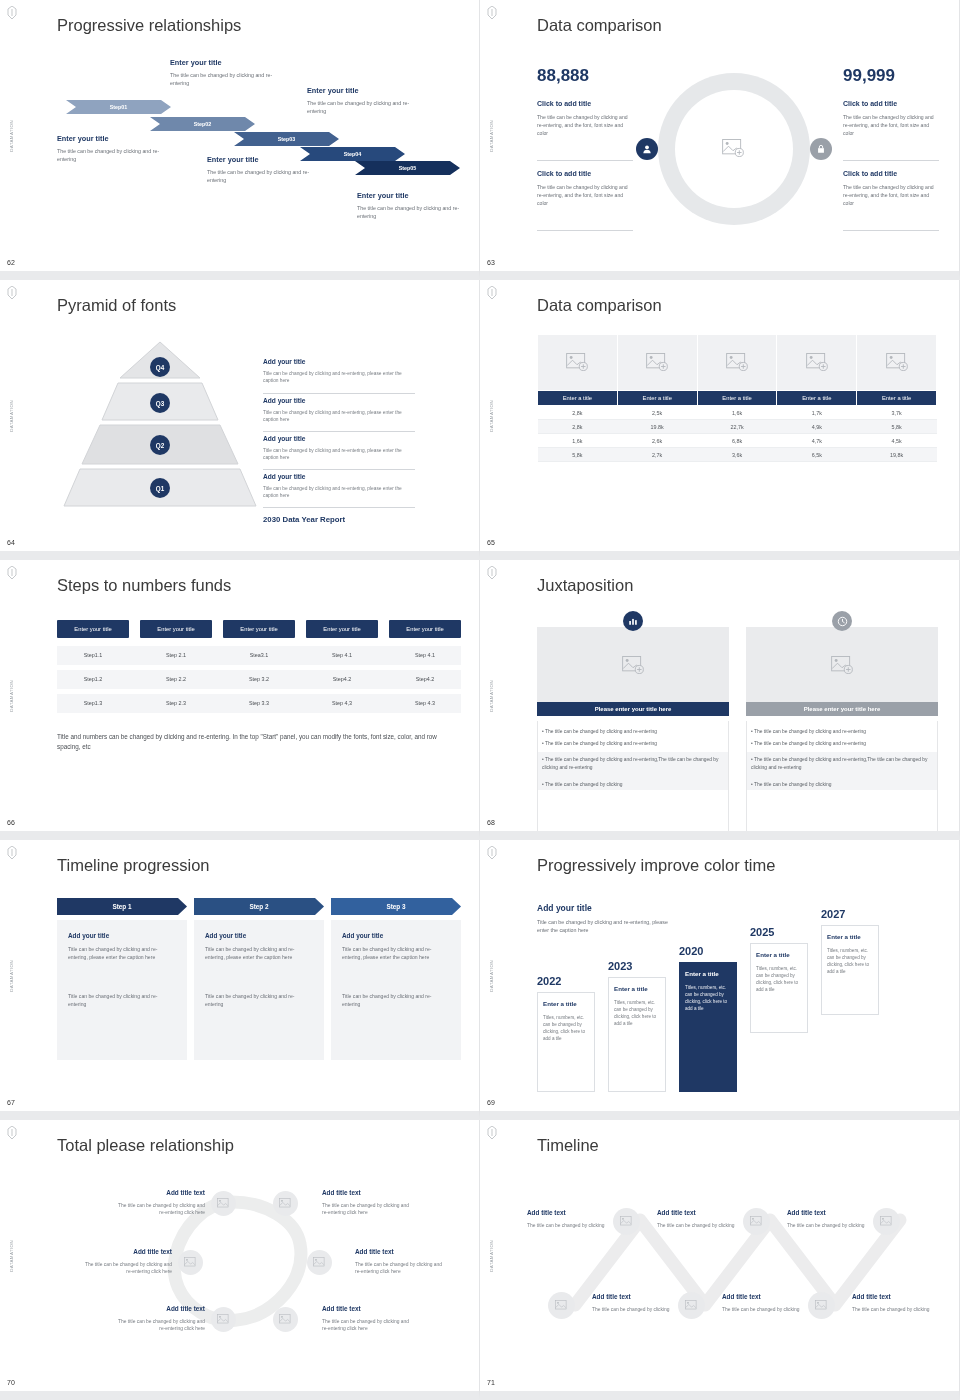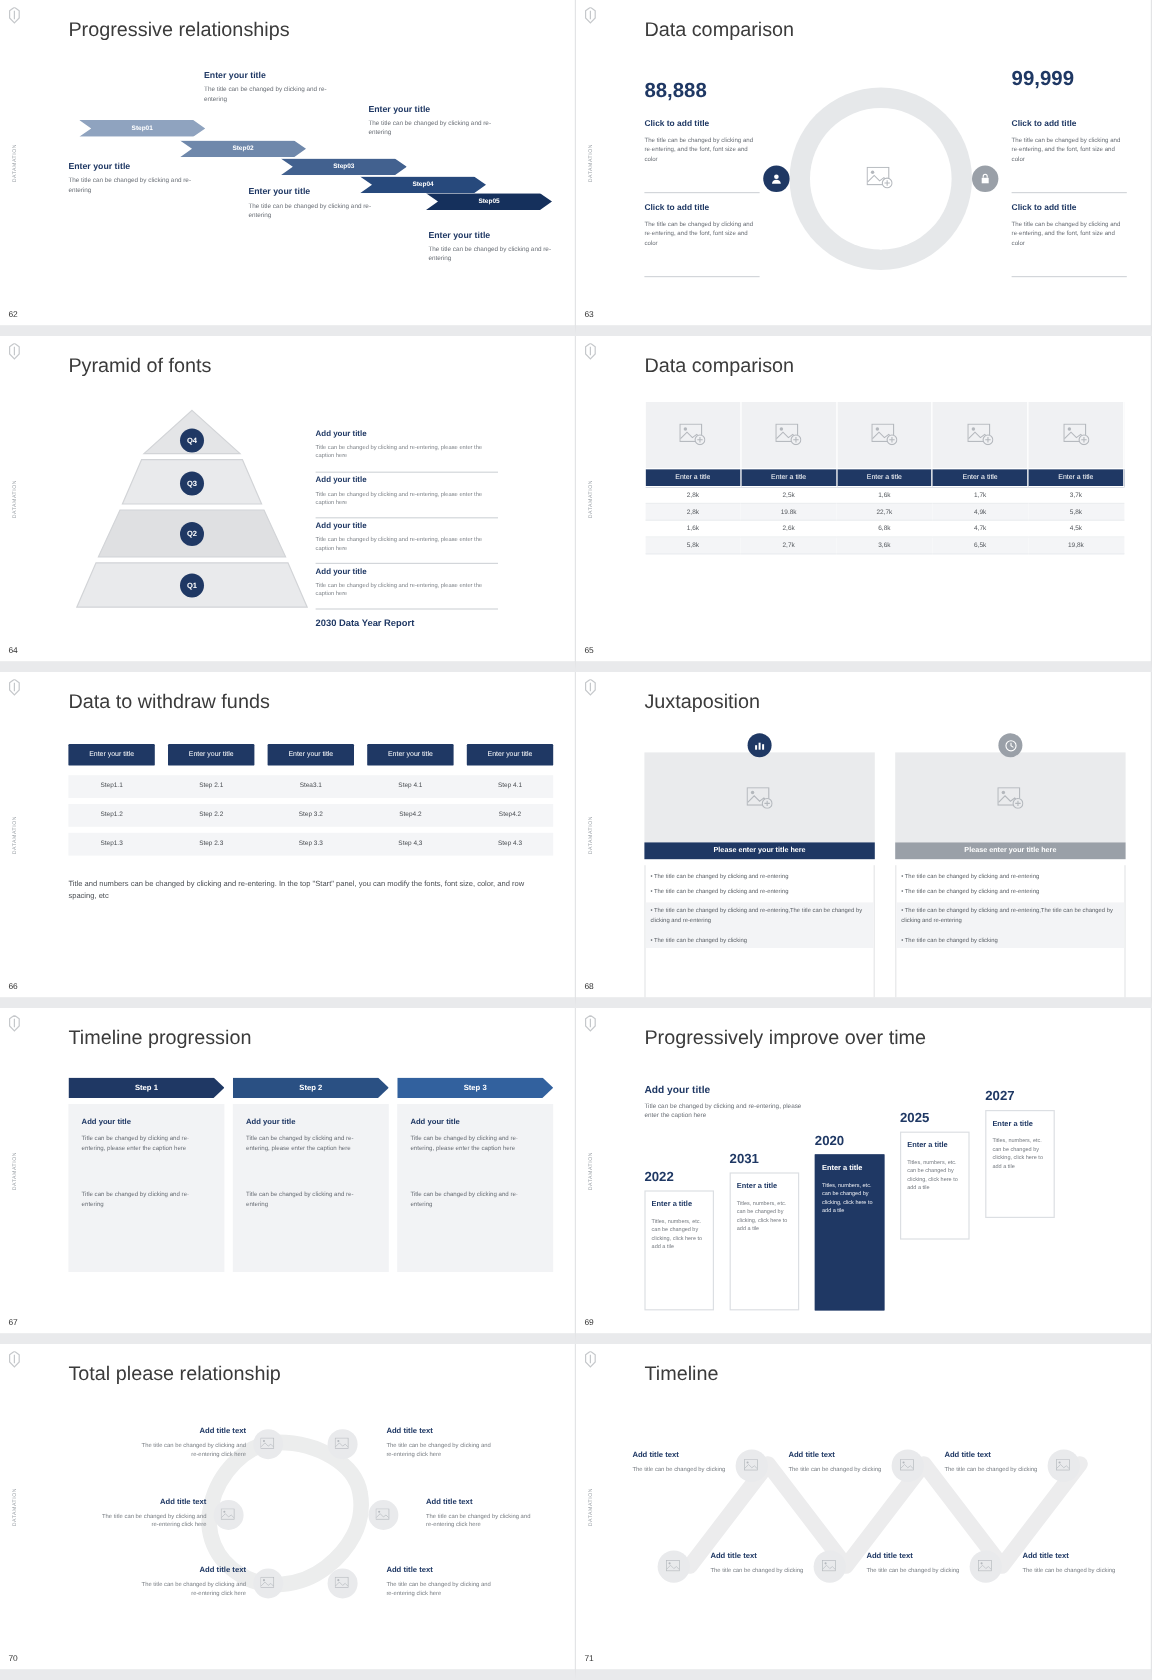--- a/index.html
+++ b/index.html
@@ -181,21 +181,21 @@
     <div class="title">Data comparison</div>
 
     <div class="bignum" style="left:57px; top:66px;">88,888</div>
     <div class="ctitle" style="left:57px; top:100px;">Click to add title</div>
     <div class="ctext" style="left:57px; top:113px;">The title can be changed by clicking and re-entering, and the font, font size and color</div>
     <div class="hline" style="left:57px; top:160px; width:96px;"></div>
     <div class="ctitle" style="left:57px; top:170px;">Click to add title</div>
     <div class="ctext" style="left:57px; top:183px;">The title can be changed by clicking and re-entering, and the font, font size and color</div>
     <div class="hline" style="left:57px; top:230px; width:96px;"></div>
 
-    <div class="bignum" style="left:363px; top:56px;">99,999</div>
+    <div class="bignum" style="left:363px; top:66px;">99,999</div>
     <div class="ctitle" style="left:363px; top:100px;">Click to add title</div>
     <div class="ctext" style="left:363px; top:113px;">The title can be changed by clicking and re-entering, and the font, font size and color</div>
     <div class="hline" style="left:363px; top:160px; width:96px;"></div>
     <div class="ctitle" style="left:363px; top:170px;">Click to add title</div>
     <div class="ctext" style="left:363px; top:183px;">The title can be changed by clicking and re-entering, and the font, font size and color</div>
     <div class="hline" style="left:363px; top:230px; width:96px;"></div>
 
     <div class="donut" style="left:178px; top:73px; width:152px; height:152px;"></div>
     <div class="donut-inner" style="left:195px; top:90px; width:118px; height:118px;"></div>
     <div style="position:absolute; left:253px; top:90px; width:1.5px; height:118px; background:#fff;"></div>
@@ -358,21 +358,21 @@
   </div>
 
   <div class="slide">
     <div class="side-mark">
       <svg width="10" height="14" viewBox="0 0 10 14">
           <path d="M5 0 L9 3 L9 9 L5 13 L1 9 L1 3 Z" fill="none" stroke="#8d9298" stroke-width="1"></path>
           <path d="M5 3 L5 10" stroke="#8d9298" stroke-width="1"></path>
         </svg>
     </div>
     <div class="side-text">DATAMATION</div>
-    <div class="title">Data to withdraw funds</div>
+    <div class="title">Steps to numbers funds</div>
 
     <div class="stephd" style="left:57px; top:60px;">Enter your title</div>
     <div class="stephd" style="left:140px; top:60px;">Enter your title</div>
     <div class="stephd" style="left:223px; top:60px;">Enter your title</div>
     <div class="stephd" style="left:306px; top:60px;">Enter your title</div>
     <div class="stephd" style="left:389px; top:60px;">Enter your title</div>
 
     <div style="position:absolute; left:57px; top:86px; width:404px; height:19px; background:#f4f5f7;"></div>
     <div style="position:absolute; left:57px; top:110px; width:404px; height:19px; background:#f4f5f7;"></div>
     <div style="position:absolute; left:57px; top:134px; width:404px; height:19px; background:#f4f5f7;"></div>
@@ -498,31 +498,31 @@
   </div>
 
   <div class="slide">
     <div class="side-mark">
       <svg width="10" height="14" viewBox="0 0 10 14">
           <path d="M5 0 L9 3 L9 9 L5 13 L1 9 L1 3 Z" fill="none" stroke="#8d9298" stroke-width="1"></path>
           <path d="M5 3 L5 10" stroke="#8d9298" stroke-width="1"></path>
         </svg>
     </div>
     <div class="side-text">DATAMATION</div>
-    <div class="title">Progressively improve over time</div>
+    <div class="title">Progressively improve color time</div>
 
     <div style="position:absolute; left:57px; top:63px; font-size:8.5px; font-weight:bold; color:#1f3864;">Add your title</div>
     <div style="position:absolute; left:57px; top:78px; font-size:5.3px; color:#6b7077; line-height:1.6; width:140px;">Title can be changed by clicking and re-entering, please enter the caption here</div>
 
     <div class="yr" style="left:57px; top:135px;">2022</div>
     <div class="ybox" style="left:57px; top:152px; width:58px; height:100px;"></div>
     <div class="ybox-t" style="left:63px; top:160px;">Enter a title</div>
     <div class="ybox-p" style="left:63px; top:174px; width:47px;">Titles, numbers, etc. can be changed by clicking, click here to add a tile</div>
 
-    <div class="yr" style="left:128px; top:120px;">2031</div>
+    <div class="yr" style="left:128px; top:120px;">2023</div>
     <div class="ybox" style="left:128px; top:137px; width:58px; height:115px;"></div>
     <div class="ybox-t" style="left:134px; top:145px;">Enter a title</div>
     <div class="ybox-p" style="left:134px; top:159px; width:47px;">Titles, numbers, etc. can be changed by clicking, click here to add a tile</div>
 
     <div class="yr" style="left:199px; top:105px;">2020</div>
     <div class="ybox active" style="left:199px; top:122px; width:58px; height:130px;"></div>
     <div class="ybox-t w" style="left:205px; top:130px;">Enter a title</div>
     <div class="ybox-p w" style="left:205px; top:144px; width:47px;">Titles, numbers, etc. can be changed by clicking, click here to add a tile</div>
 
     <div class="yr" style="left:270px; top:86px;">2025</div>

